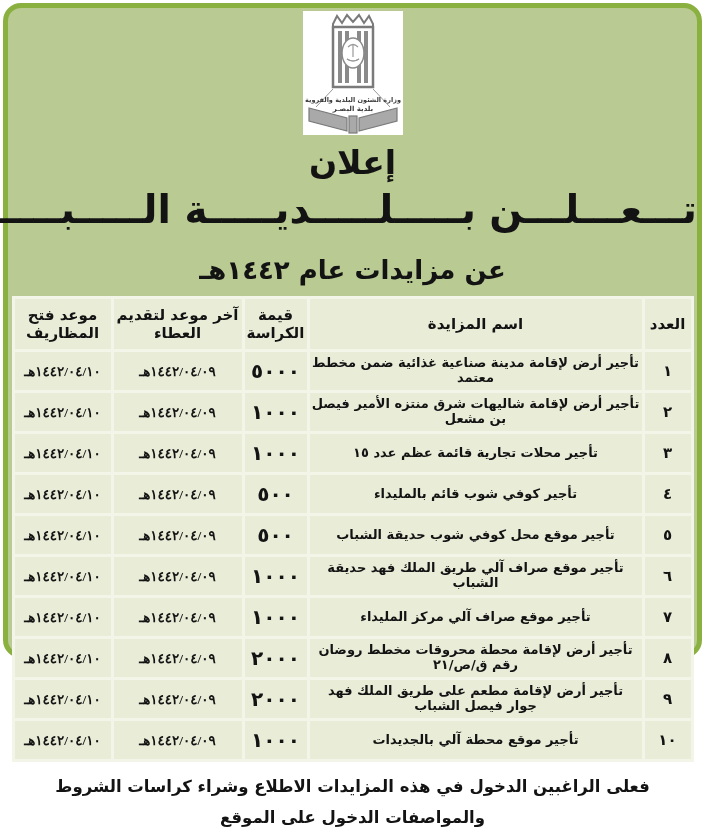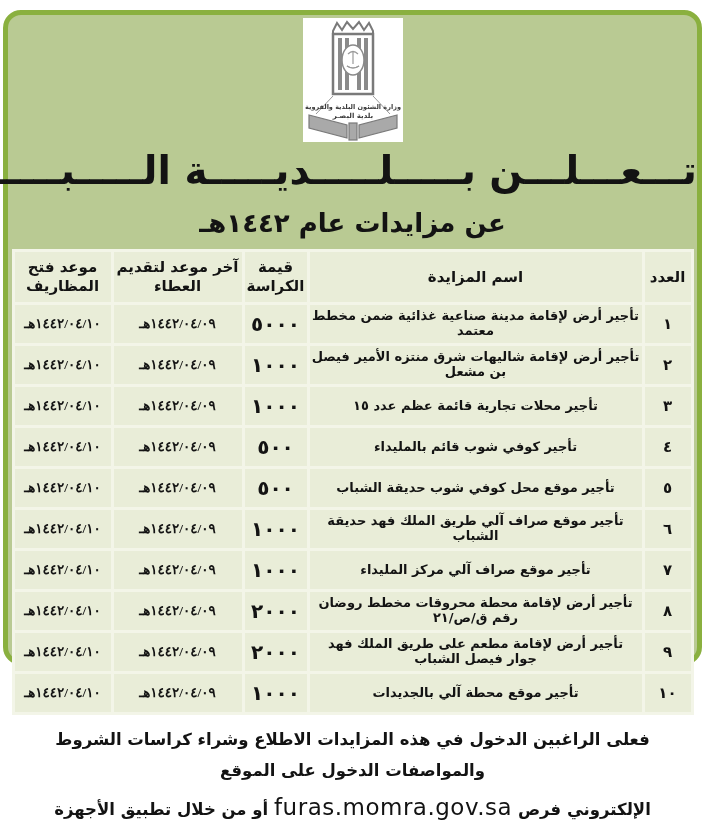--- a/index.html
+++ b/index.html
@@ -1,32 +1,32 @@
 <!DOCTYPE html>
 <html lang="ar" dir="rtl"><head>
 <meta charset="utf-8">
 <style>
   html,body{margin:0;padding:0;}
   body{
     width:705px;height:833px;background:#ffffff;overflow:hidden;
     font-family:"DejaVu Sans", sans-serif;color:#131313;position:relative;
   }
   .frame{
-    position:absolute;left:3px;top:10px;width:699px;height:655px;
+    position:absolute;left:3px;top:3px;width:699px;height:655px;
     box-sizing:border-box;background:#b9ca93;
     border:5px solid #8ab03f;border-radius:18px;
   }
   .content{direction:rtl;text-align:center;}
   .logo-box{
     width:100px;height:124px;background:#ffffff;margin:3px auto 0;
     display:flex;align-items:center;justify-content:center;
   }
   .title{font-size:33px;font-weight:bold;margin-top:10px;line-height:1.1;}
   .subtitle{font-size:39px;font-weight:bold;margin-top:6px;line-height:1.2;white-space:nowrap;}
-  .tagline{font-size:26px;font-weight:bold;margin-top:13px;line-height:1.2;}
+  .tagline{font-size:26px;font-weight:bold;margin-top:21px;line-height:1.2;}
   table.auction{
     width:676px;margin:10px auto 0;border-collapse:separate;border-spacing:3px;
     background:#f3f5e8;table-layout:fixed;
   }
   table.auction th, table.auction td{
     background:#e9edd8;font-weight:bold;text-align:center;vertical-align:middle;
     padding:1px 2px;overflow:hidden;
   }
   table.auction th{height:48px;font-size:15px;line-height:1.25;}
   table.auction td{height:36px;}
@@ -76,20 +76,21 @@
         <text x="50" y="100" text-anchor="middle" font-size="7" font-weight="bold" fill="#3a3a3a">بلدية البصـر</text>
 
         <g fill="#a9a9a9" stroke="#7a7a7a" stroke-width="1.2">
           <polygon points="6,97 44,107 44,120 6,110"></polygon>
           <polygon points="94,97 56,107 56,120 94,110"></polygon>
           <rect x="46" y="105" width="8" height="17"></rect>
         </g>
       </svg>
     </div>
 
+    <div class="title">إعلان</div>
     <div class="subtitle">تـــعـــلـــن بـــــلـــــديـــــة الـــــبـــــصـــــر</div>
     <div class="tagline">عن مزايدات عام ١٤٤٢هـ</div>
 
     <table class="auction">
       <colgroup>
         <col style="width:46px">
           <col style="width:332px">
           <col style="width:62px">
         <col style="width:128px">
           <col style="width:96px">

